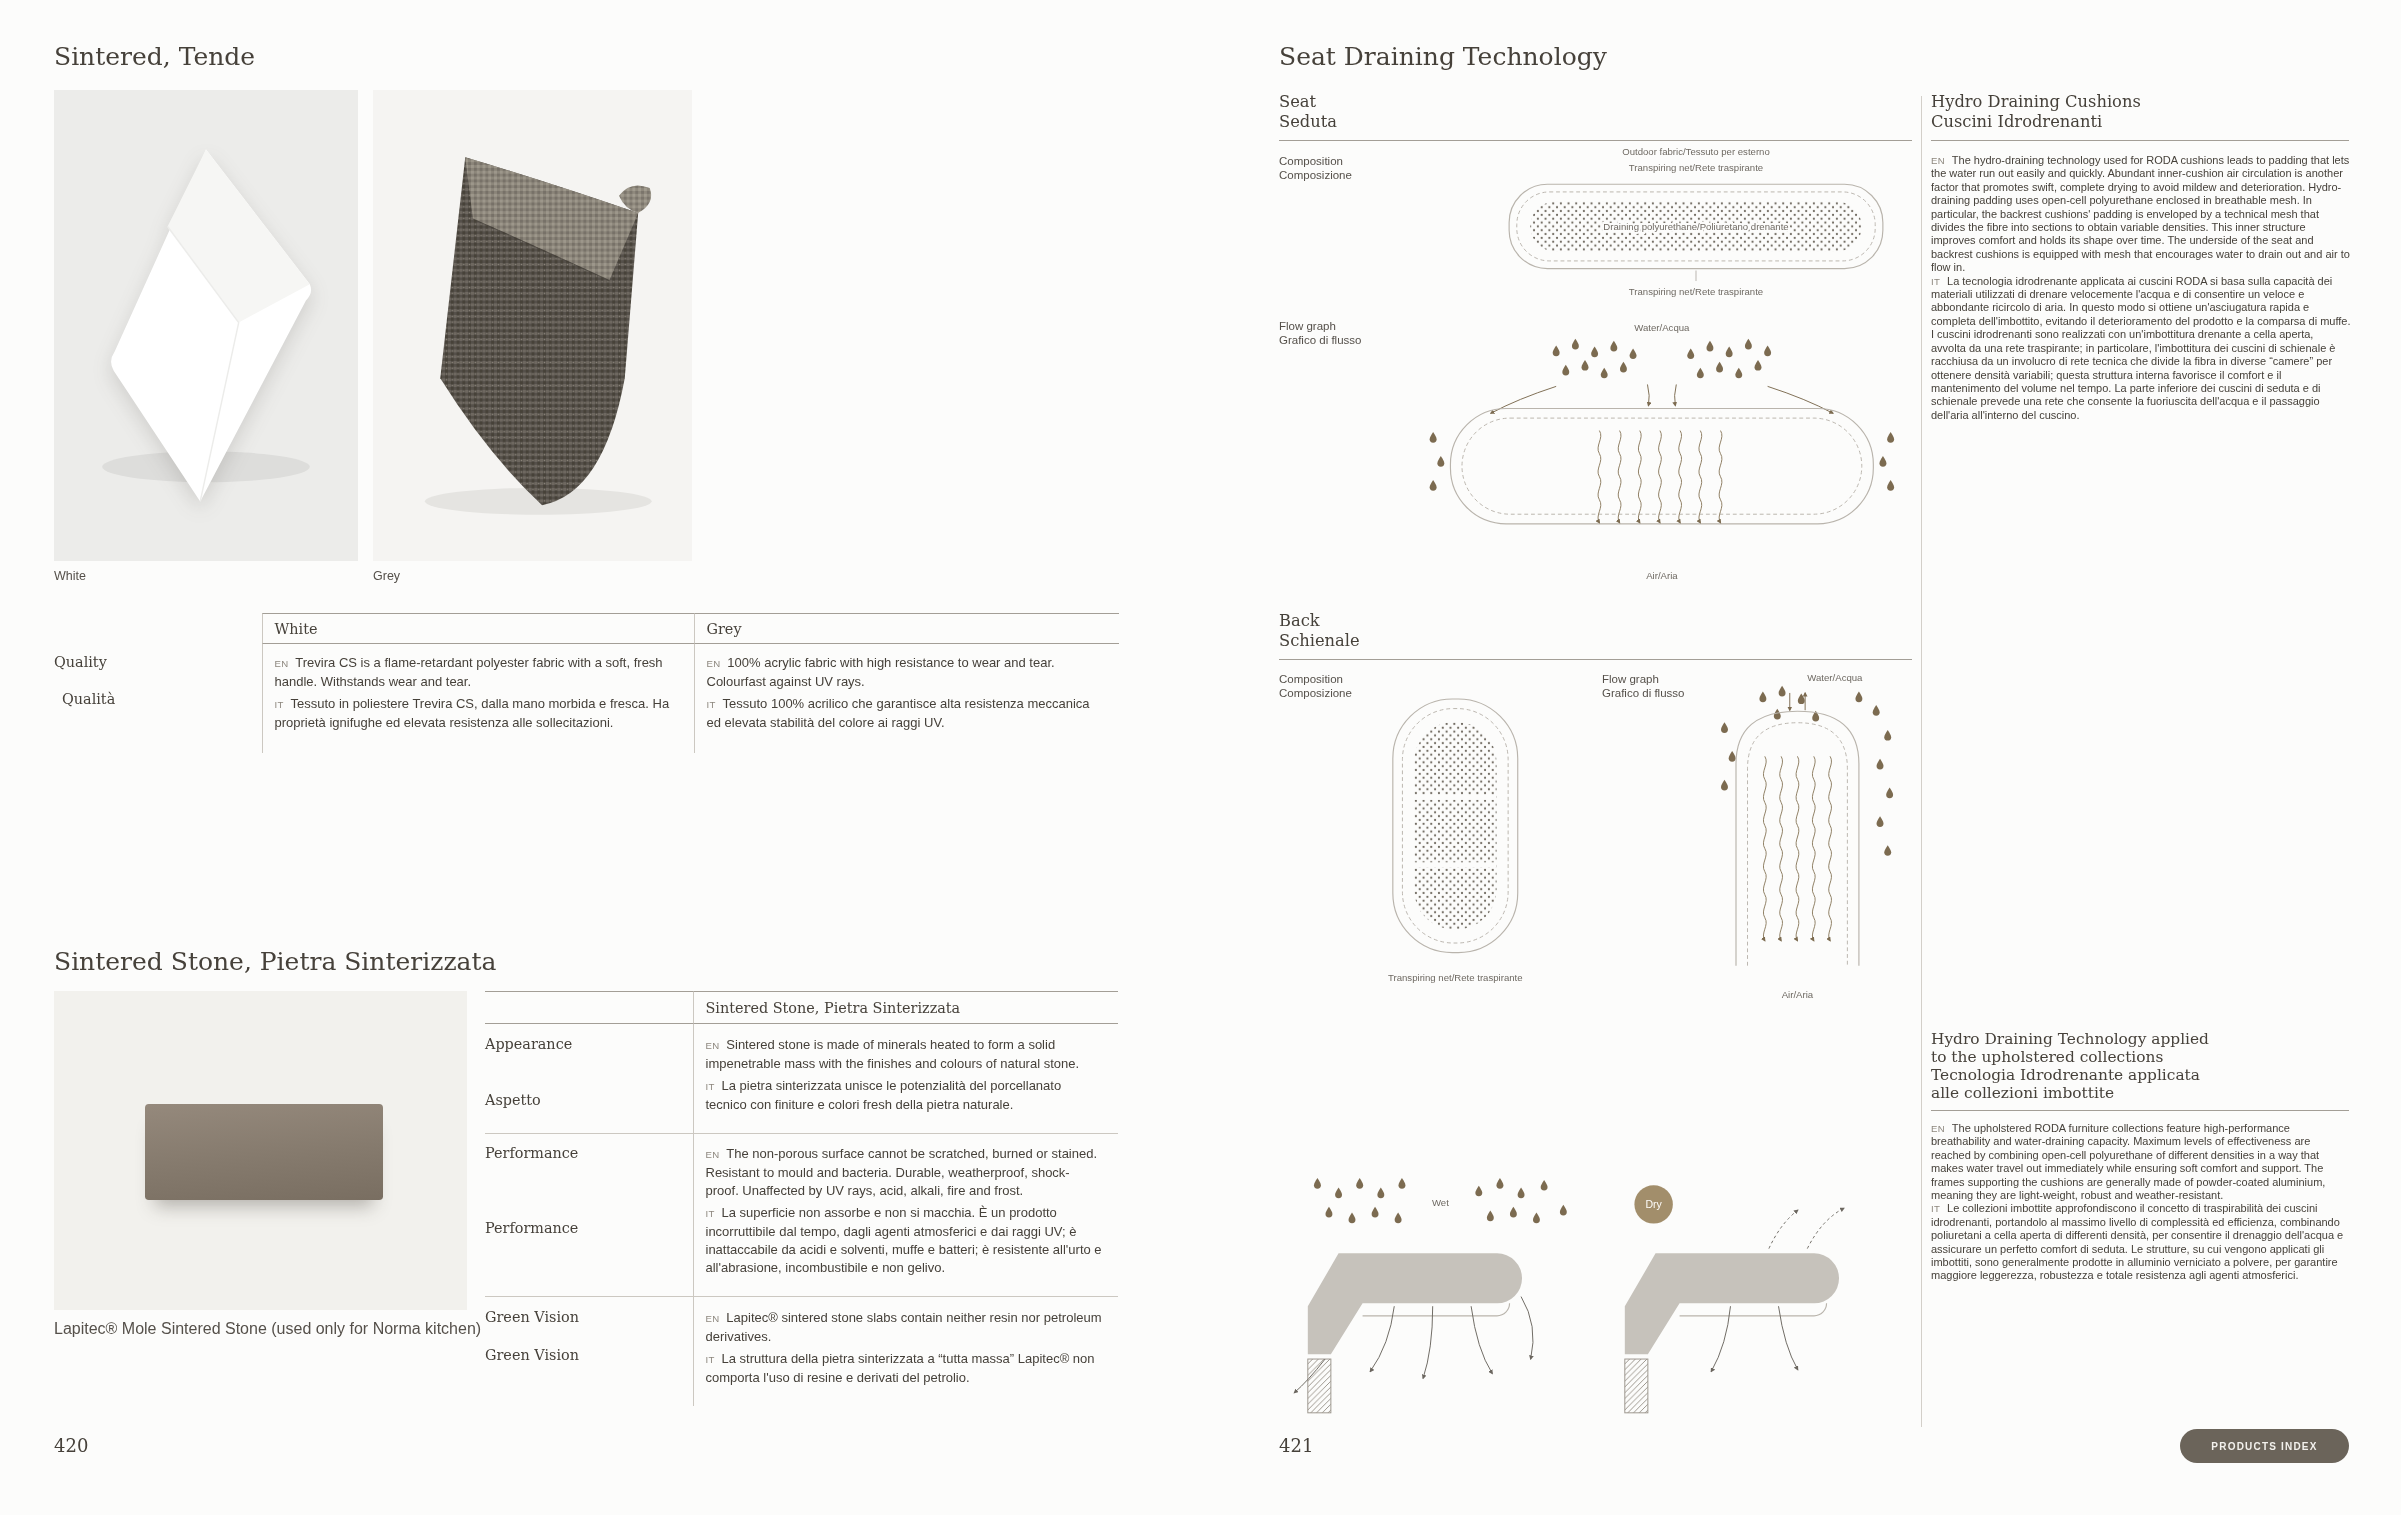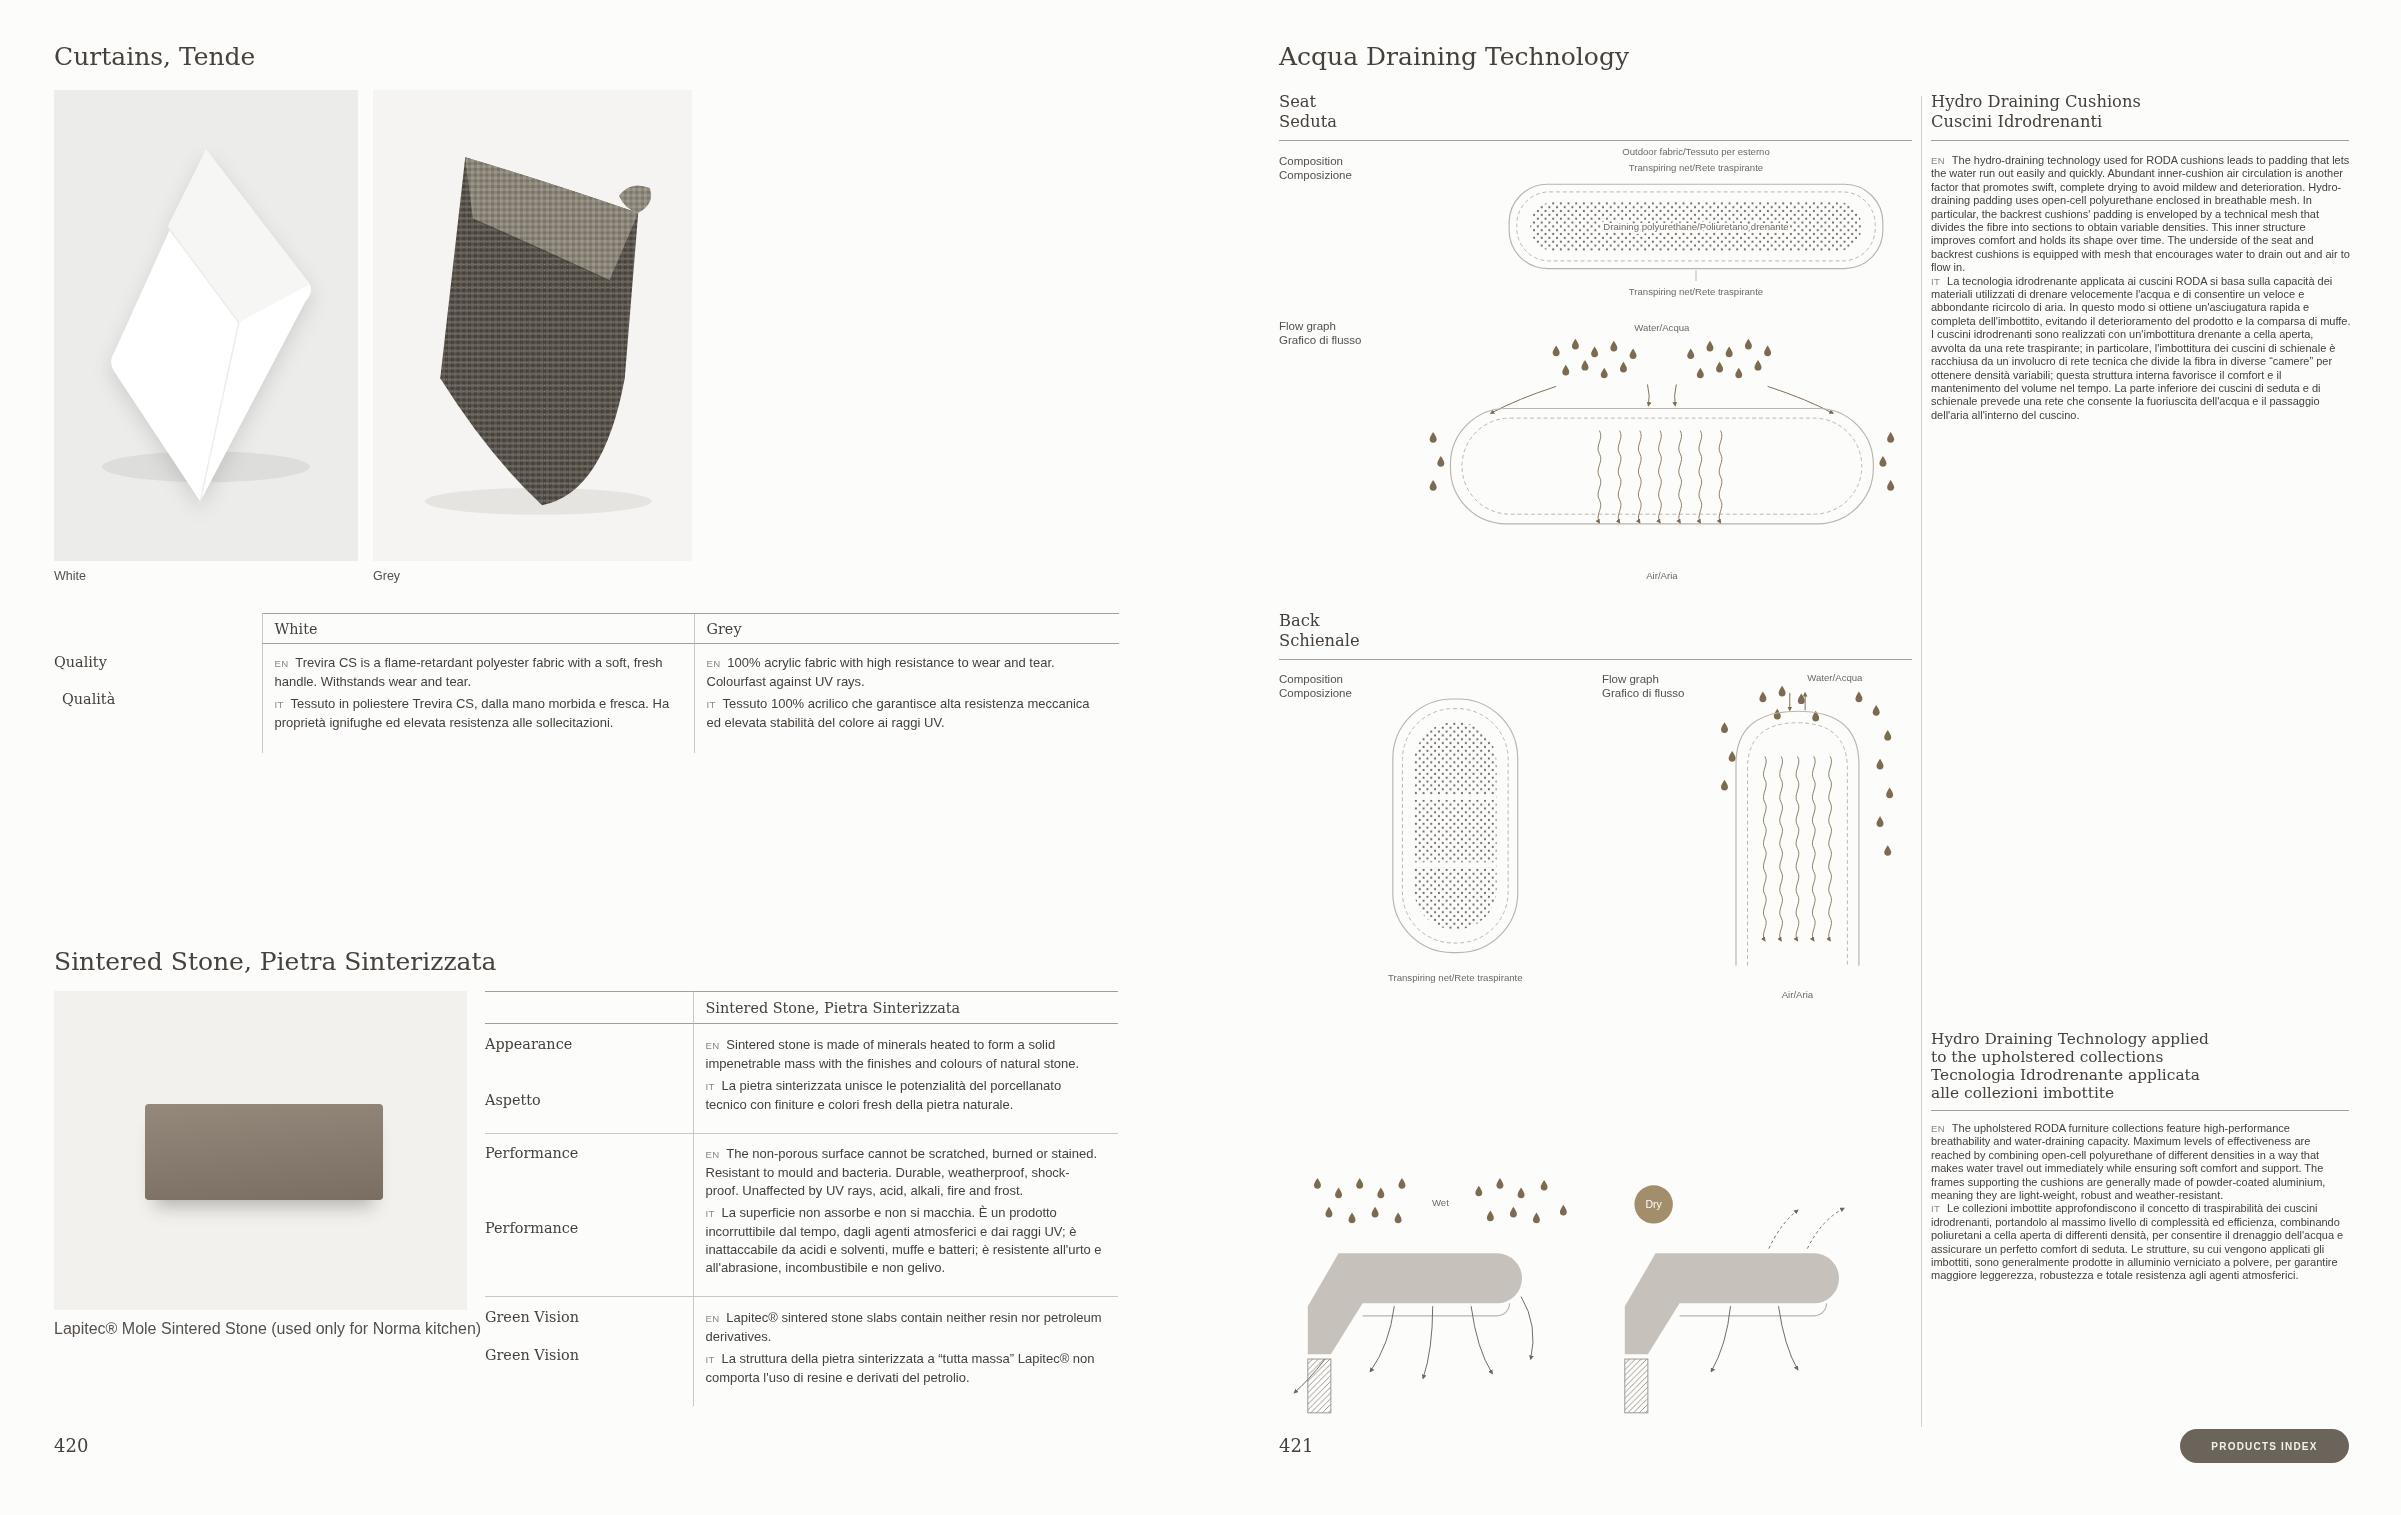--- a/index.html
+++ b/index.html
@@ -86,21 +86,21 @@
       </pattern>
       <marker id="arrB" viewBox="0 0 8 8" refX="6" refY="4" markerWidth="5" markerHeight="5" orient="auto-start-reverse">
         <path d="M0,0 L8,4 L0,8 Z" fill="#7c6b50"></path>
       </marker>
       <marker id="arrG" viewBox="0 0 8 8" refX="6" refY="4" markerWidth="5" markerHeight="5" orient="auto-start-reverse">
         <path d="M0,0 L8,4 L0,8 Z" fill="#6b665f"></path>
       </marker>
     </defs>
   </svg>
 
-  <div class="abs h-main" style="left:54px; top:42px;">Curtains, Tende</div>
+  <div class="abs h-main" style="left:54px; top:42px;">Sintered, Tende</div>
 
   <div class="img-box" style="left:54px; top:90px; width:304px; height:471px; background:#ececea;">
     <svg class="diagram" width="304" height="471" viewBox="0 0 316 490">
       <ellipse cx="158" cy="392" rx="108" ry="16" fill="#dddddb"></ellipse>
       <g style="filter:drop-shadow(0 8px 10px rgba(60,58,52,.16))">
         <path d="M158,62 L266,202 Q270,211 262,219 L152,428 L62,292 Q56,282 63,272 Z" fill="#ffffff"></path>
         <path d="M158,62 L266,202 L192,242 L118,142 Z" fill="#f6f6f4"></path>
         <path d="M118,142 L192,242 L152,428" fill="none" stroke="#ececea" stroke-width="1.5"></path>
       </g>
     </svg>
@@ -172,21 +172,21 @@
       <span class="serif-label" style="margin-top:22px;">Green Vision</span>
     </div>
     <div class="s-rc last">
       <p><span class="mk">EN</span><span>Lapitec® sintered stone slabs contain neither resin nor petroleum derivatives.</span></p>
       <p><span class="mk">IT</span><span>La struttura della pietra sinterizzata a “tutta massa” Lapitec® non comporta l'uso di resine e derivati del petrolio.</span></p>
     </div>
   </div>
 
   <div class="abs pagenum" style="left:54px; top:1435px;">420</div>
 
-  <div class="abs h-main" style="left:1279px; top:42px;">Acqua Draining Technology</div>
+  <div class="abs h-main" style="left:1279px; top:42px;">Seat Draining Technology</div>
 
   <div class="abs h-sub" style="left:1279px; top:92px;">
     <div>Seat</div>
     <div>Seduta</div>
   </div>
   <div class="rule" style="left:1279px; top:140px; width:633px;"></div>
   <div class="rule" style="left:1931px; top:140px; width:418px;"></div>
   <div class="vrule" style="left:1921px; top:96px; height:1331px;"></div>
 
   <div class="abs dlabel" style="left:1279px; top:154px;">

